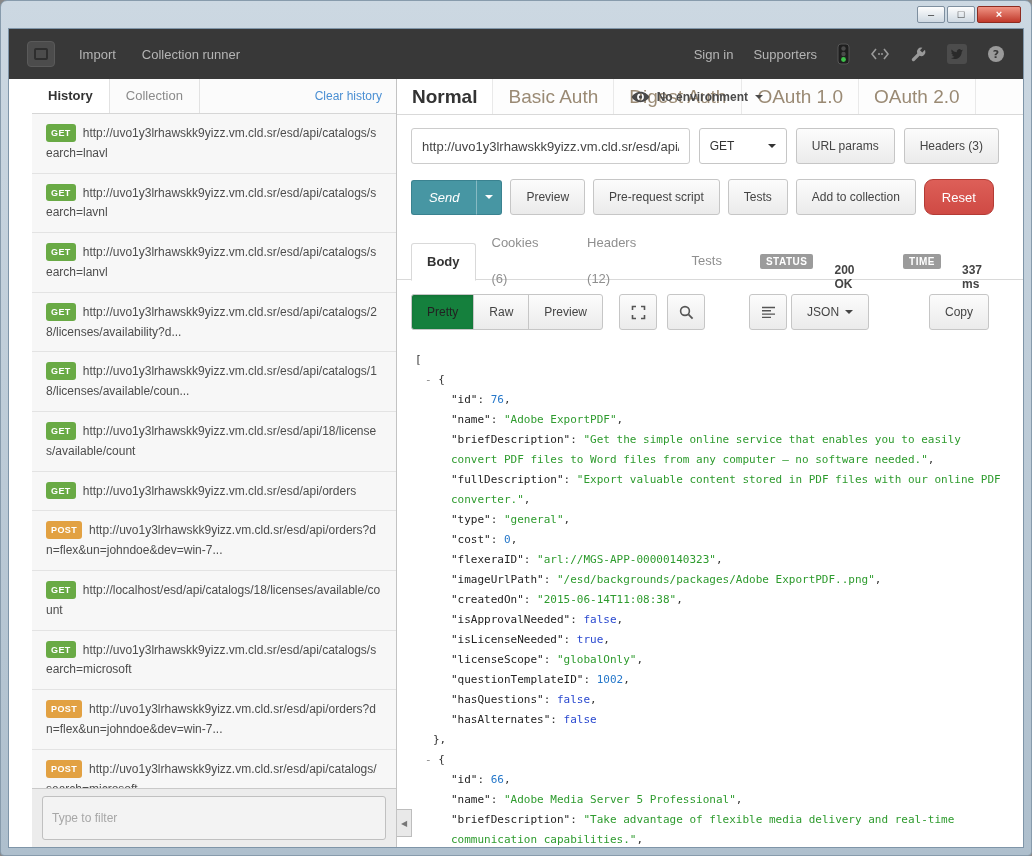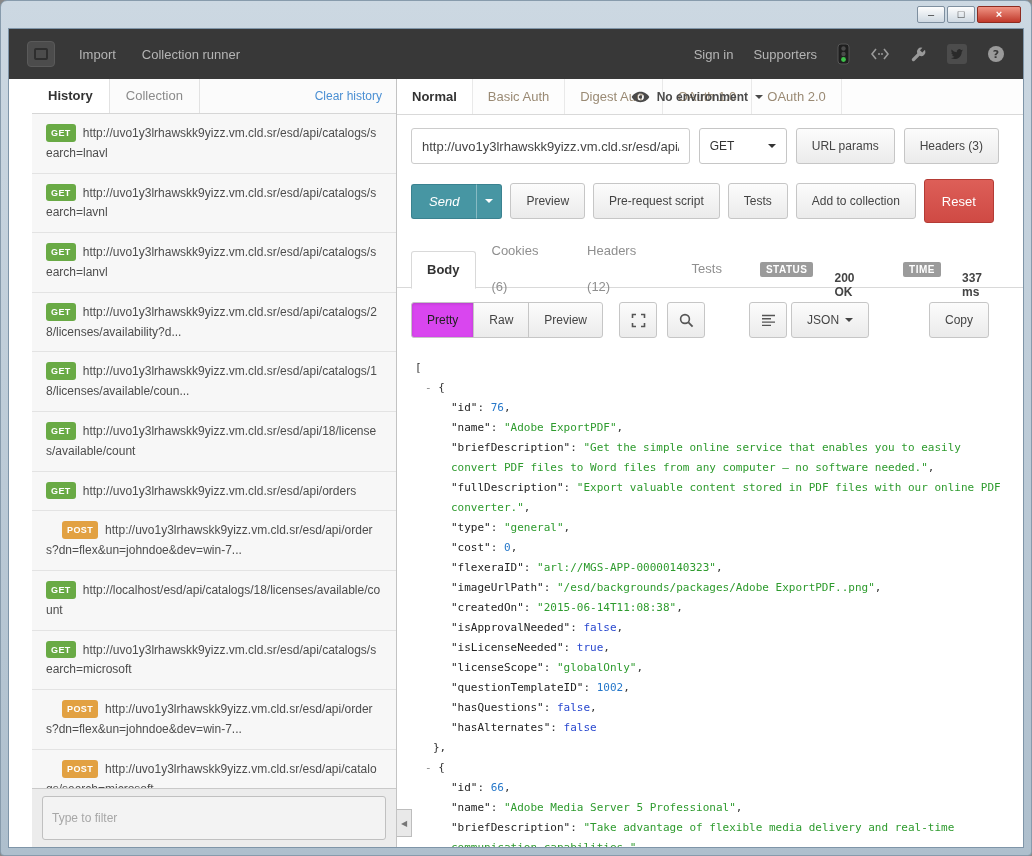--- a/index.html
+++ b/index.html
@@ -28,58 +28,58 @@
   
   .sidebar { width:365px; flex:none; border-right:1px solid #c3c3c3; background:#f7f7f7; display:flex; flex-direction:column; min-height:0; }
   .sidebar-header { height:35px; flex:none; display:flex; align-items:stretch; border-bottom:1px solid #d6d6d6; background:#fbfbfb; }
   .s-tab { padding:0 16px; line-height:34px; font-size:13px; color:#8a8a8a; border-right:1px solid #e2e2e2; cursor:default; }
   .s-tab.active { background:#fff; color:#333; font-weight:bold; }
   .clear-history { margin-left:auto; align-self:center; padding-right:14px; font-size:12px; color:#4a8fd3; cursor:pointer; }
   .history-list { flex:1; overflow:hidden; }
   .history-item { padding:10px 14px 9px; border-bottom:1px solid #e3e3e3; font-size:12px; color:#4d4d4d; line-height:1.65; word-break:break-all; cursor:pointer; background:#f7f7f7; }
   .method-badge { display:inline-block; font-size:9px; font-weight:bold; color:#fff; padding:2px 5px 1px; border-radius:3px; margin-right:7px; letter-spacing:.4px; position:relative; top:-1px; }
   .m-get { background:var(--c-get,#69aa45); }
-  .m-post { background:var(--c-post,#e2a142);margin-left:16px; }
+  .m-post { background:var(--c-post,#e2a142); }
   .filter-row { flex:none; border-top:1px solid #c9c9c9; background:#ececec; padding:7px 10px; display:flex; }
   .filter-input { flex:1; height:44px; border:1px solid #c0c0c0; background:#f3f3f3; border-radius:3px; padding:0 9px; font-size:12px; color:#444; font-family:"Liberation Sans",sans-serif; }
   .filter-input::placeholder { color:#a7a7a7; }
 
   
   .main { flex:1; display:flex; flex-direction:column; min-width:0; background:#fff; position:relative; }
   .collapse-handle { position:absolute; left:0; bottom:10px; width:15px; height:28px; background:#e9e9e9; border:1px solid #bdbdbd; border-left:none; color:#777; font-size:8px; display:flex; align-items:center; justify-content:center; cursor:pointer; z-index:5; }
 
   .auth-row { height:36px; flex:none; display:flex; align-items:stretch; border-bottom:1px solid #d9d9d9; background:#fdfdfd; }
-  .auth-row .tab { padding:0 15px; line-height:35px; font-size:13px; color:#9a8a74; border-right:1px solid #e9e9e9; cursor:pointer; white-space:nowrap; }
+  .auth-row .tab { padding:0 15px; line-height:35px; font-size:19px; color:#9a8a74; border-right:1px solid #e9e9e9; cursor:pointer; white-space:nowrap; }
   .auth-row .tab.active { background:#fff; color:#333; font-weight:bold; }
   .env-area { margin-left:auto; margin-right:130px; display:flex; align-items:center; gap:7px; color:#4a4a4a; font-size:12px; font-weight:bold; cursor:pointer; }
 
   .url-row { flex:none; display:flex; align-items:center; gap:9px; padding:13px 24px 9px 14px; }
   .url-input { flex:1; height:36px; border:1px solid #ccc; border-radius:3px; padding:0 10px; font-size:13px; color:#444; font-family:"Liberation Sans",sans-serif; }
   .method-select { width:88px; height:36px; border:1px solid #c6c6c6; border-radius:3px; background:#fff; display:flex; align-items:center; justify-content:space-between; padding:0 10px; font-size:12px; color:#333; cursor:pointer; }
   .btn { height:36px; padding:0 15px; border:1px solid #c6c6c6; border-radius:3px; background:linear-gradient(180deg,#fcfcfc,#ebebeb); font-size:12px; color:#444; display:inline-flex; align-items:center; gap:6px; cursor:pointer; font-family:"Liberation Sans",sans-serif; white-space:nowrap; }
 
   .action-row { flex:none; display:flex; align-items:center; gap:8px; padding:6px 34px 16px 14px; }
   .send-group { display:flex; }
   .send-main { height:35px; padding:0 17px; background:var(--c-send,#4796a3); color:#fff; border:1px solid #3a8290; border-right:none; border-radius:3px 0 0 3px; font-size:13px; display:flex; align-items:center; cursor:pointer;font-style:italic; }
   .send-caret { width:26px; height:35px; background:var(--c-send,#4796a3); border:1px solid #3a8290; border-left:1px solid rgba(255,255,255,.35); border-radius:0 3px 3px 0; display:flex; align-items:center; justify-content:center; cursor:pointer; }
-  .btn-reset { margin-left:auto; height:44px; padding:0 17px; background:linear-gradient(180deg,#dd5f58,#cf4a44); border:1px solid #b43b35; border-radius:3px; color:#fff; font-size:13px; display:flex; align-items:center; cursor:pointer; }
+  .btn-reset { margin-left:auto; height:36px; padding:0 17px; background:linear-gradient(180deg,#dd5f58,#cf4a44); border:1px solid #b43b35; border-radius:9px; color:#fff; font-size:13px; display:flex; align-items:center; cursor:pointer; }
 
   .resp-tab-row { flex:none; display:flex; align-items:center; border-bottom:1px solid #d9d9d9; margin-top:12px; padding:0 14px; height:37px; }
   .rtab { padding:0 15px; line-height:36px; font-size:13px; color:#8f8f8f; cursor:pointer; border:1px solid transparent; }
   .rtab.active { background:#fff; color:#333; font-weight:bold; border:1px solid #d9d9d9; border-bottom:1px solid #fff; border-radius:3px 3px 0 0; margin-bottom:-1px; }
   .status-area { display:flex; align-items:center; gap:21px; margin-left:22px; }
   .meta-badge { background:#9b9b9b; color:#fff; font-size:10px; font-weight:bold; padding:2px 6px; border-radius:2px; letter-spacing:.5px; }
   .meta-val { font-size:12px; color:#444; font-weight:bold; margin-right:12px;margin-top:32px; }
 
   .view-row { flex:none; display:flex; align-items:center; padding:14px 34px 12px 14px; }
   .btn-group { display:flex; }
   .btn-group .btn { border-radius:0; margin-left:-1px; }
   .btn-group .btn:first-child { border-radius:3px 0 0 3px; margin-left:0; }
   .btn-group .btn:last-child { border-radius:0 3px 3px 0; }
-  .btn.active { background:#d946ef; box-shadow:inset 0 1px 3px rgba(0,0,0,.15); color:#222; }
+  .btn.active { background:#15803d; box-shadow:inset 0 1px 3px rgba(0,0,0,.15); color:#222; }
   .icon-btn { width:38px; justify-content:center; padding:0; }
   .sp16 { width:16px; } .sp10 { width:10px; } .sp44 { width:44px; } .sp4 { width:4px; }
   .spacer { flex:1; }
 
   .code-area { flex:1; min-height:0; overflow:hidden; padding:8px 22px 0 16px; font-family:"DejaVu Sans Mono",monospace; font-size:11px; line-height:20px; color:#333; background:#fff; }
   .code-line { white-space:pre-wrap; word-break:break-word; }
   .cl-root { padding-left:2px; }
   .cl-open { padding-left:12px; }
   .cl-field { padding-left:38px; }
   .cl-close { padding-left:20px; }

